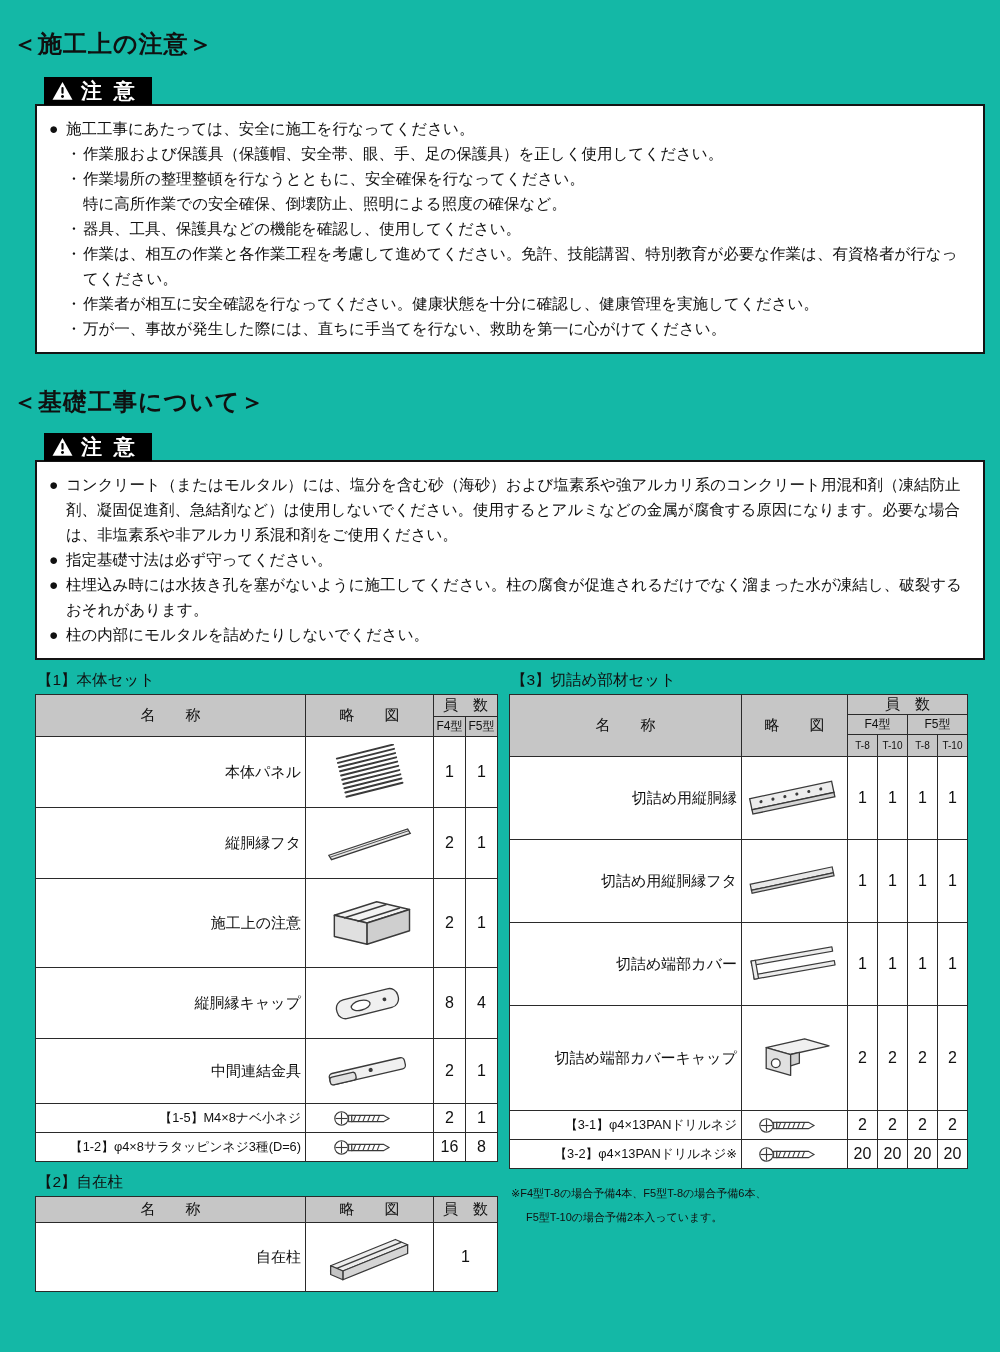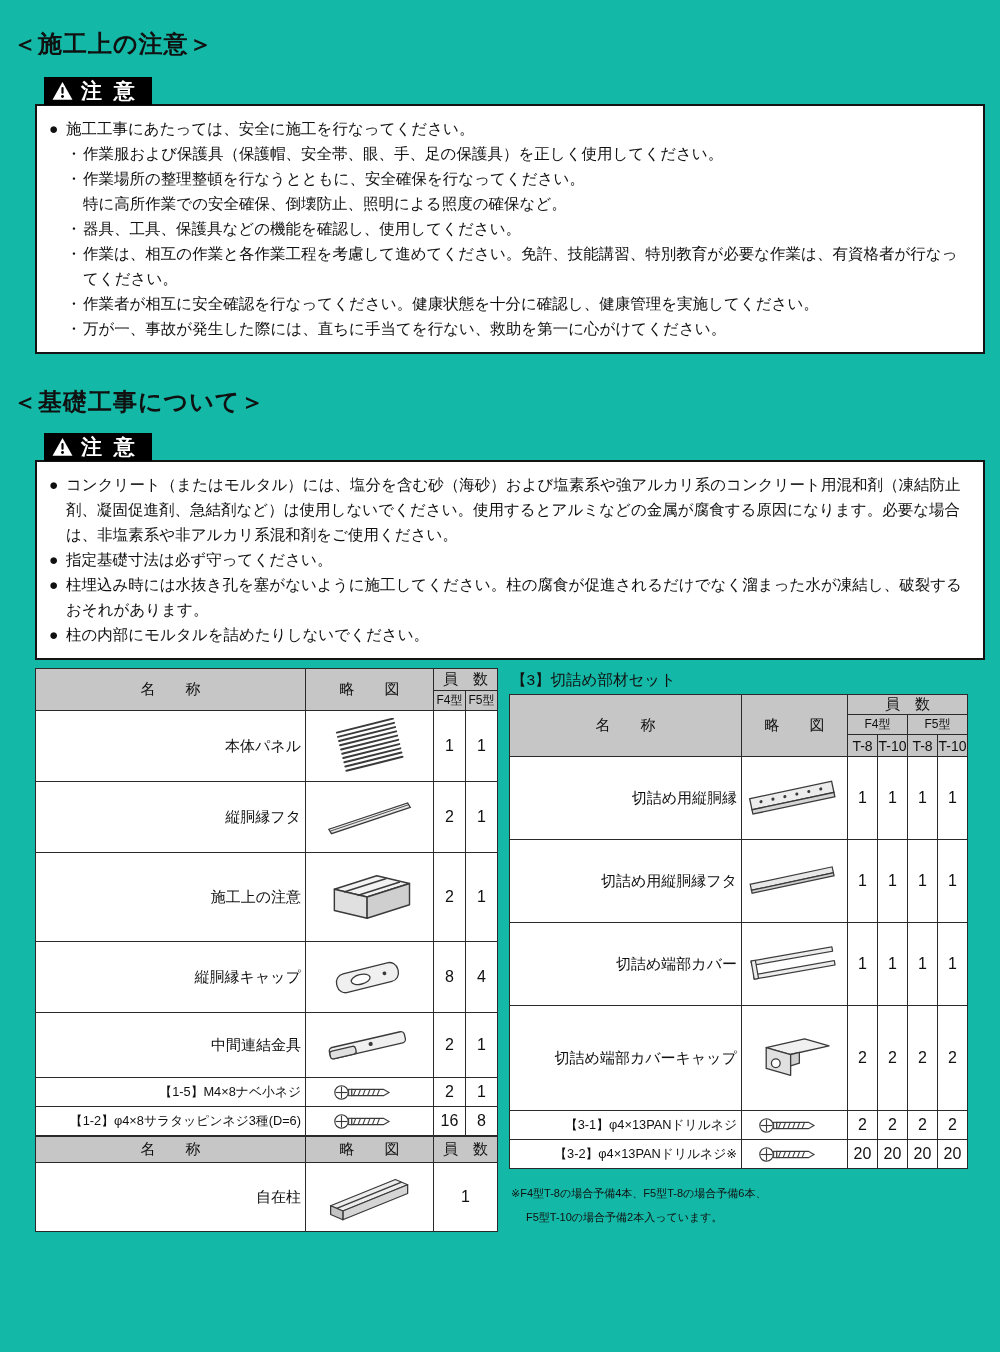--- a/index.html
+++ b/index.html
@@ -27,21 +27,21 @@
   .tables{display:flex;gap:12px;margin:8px 0 0 35px;align-items:flex-start;}
   .tcol-l{width:462px;}
   .tcol-r{width:458px;}
   .tcap{font-size:15.5px;padding:2px 0 3px 2px;}
   .tcap2{margin-top:8px;}
 
   table.ptab{border-collapse:collapse;table-layout:fixed;width:100%;}
   .ptab th,.ptab td{border:1.6px solid #2a2a2a;}
   .ptab th{background:#c6c6c6;font-size:15px;font-weight:normal;text-align:center;padding:0;}
   .ptab th.sub{font-size:12px;}
-  .ptab th.subsub{font-size:14px;}
+  .ptab th.subsub{font-size:10px;}
   .h26{height:26px}.h22{height:22px}.h20{height:20px}
   .ptab td.nm{font-size:15px;padding:2px 4px 2px 8px;vertical-align:middle;text-align:right;background:#fff;}
   .ptab td.q{font-size:16px;text-align:center;vertical-align:middle;padding:0;background:#fff;}
   .ptab td.sk{text-align:center;vertical-align:middle;padding:0;background:#fff;}
   .r66 td{height:66px}.r84 td{height:84px}.r60 td{height:60px}.r64 td{height:64px}
   .r78 td{height:78px}.r100 td{height:100px}
   .rsm td{height:24px}
   .rsm td.nm{font-size:12.8px;white-space:nowrap;overflow:hidden;padding-left:6px;}
   .skimg{width:106px;height:56px;display:inline-block;vertical-align:middle;}
   .skimg-tall{width:106px;height:72px;display:inline-block;vertical-align:middle;}
@@ -245,20 +245,21 @@
           <span class="mk">●</span>
           <span class="tx">柱の内部にモルタルを詰めたりしないでください。</span>
         </div>
     </div>
   </section>
 
 
   <div class="tables">
 
     <div class="tcol-l">
+      <div class="tcap">【1】本体セット</div>
       <table class="ptab">
         <colgroup>
             <col style="width:270px">
             <col style="width:128px">
             <col style="width:32px">
             <col style="width:32px">
           </colgroup>
         <thead>
           <tr class="h22">
             <th rowspan="2">名　　称</th>
@@ -323,20 +324,21 @@
             <td class="nm">【1-2】φ4×8サラタッピンネジ3種(D=6)</td>
             <td class="sk"><svg class="skimg-sm" viewBox="0 0 96 24">
                   <use href="#sym-screw"></use>
                 </svg></td>
             <td class="q">16</td>
             <td class="q">8</td>
           </tr>
         </tbody>
       </table>
 
+      <div class="tcap tcap2">【2】自在柱</div>
       <table class="ptab">
         <colgroup>
             <col style="width:270px">
             <col style="width:128px">
             <col style="width:64px">
           </colgroup>
         <thead>
           <tr class="h26">
             <th>名　　称</th>
             <th>略　　図</th>

